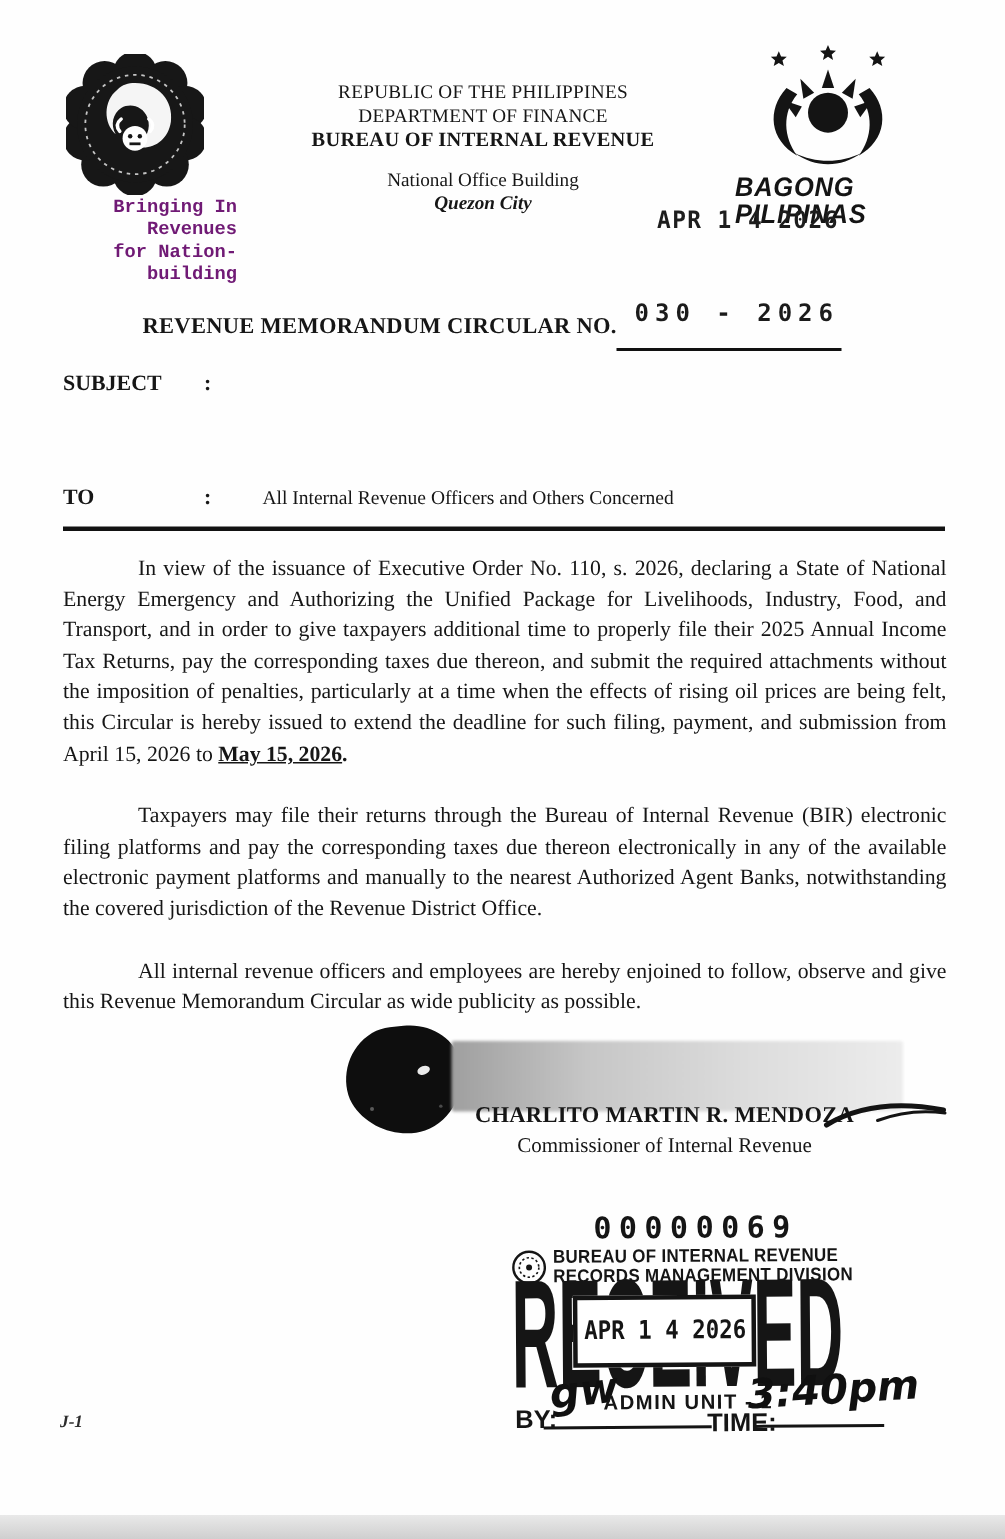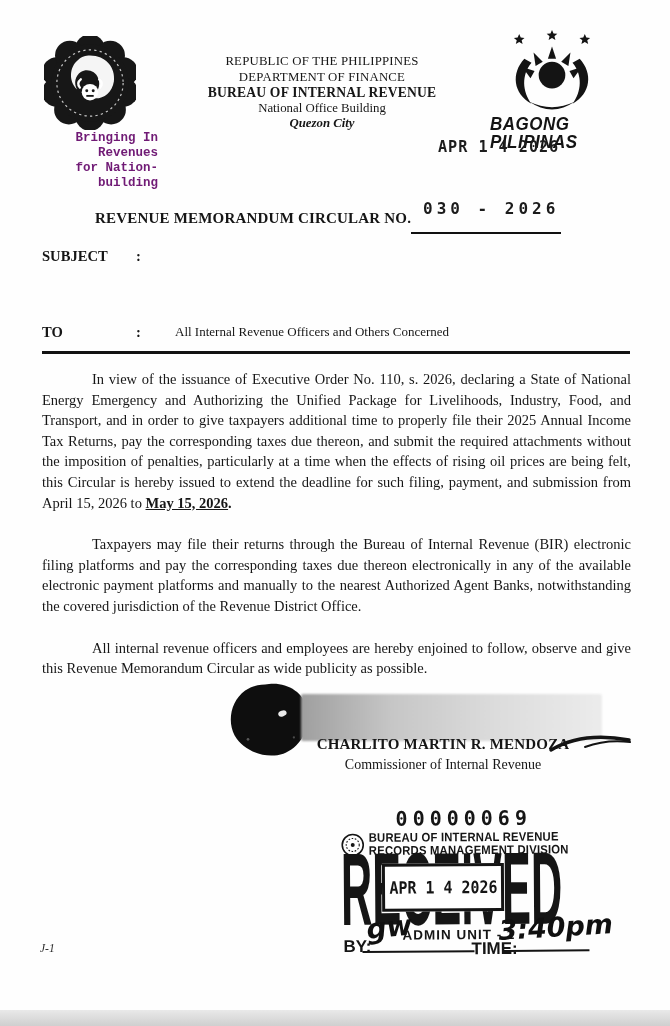--- a/index.html
+++ b/index.html
@@ -14,21 +14,21 @@
   
   .bir-logo { left:44px; top:36px; width:92px; height:94px; }
   .bir-tagline {
     left:28px; top:131px; width:130px; text-align:right;
     font-family:Liberation Mono, monospace; font-weight:bold;
     font-size:12.5px; line-height:15px; color:#701a75;
   }
   .hdr-center { left:172px; top:54px; width:300px; text-align:center; line-height:15.5px; }
   .hdr-line1, .hdr-line2 { font-size:12.8px; letter-spacing:.2px; }
   .hdr-line3 { font-size:13.6px; font-weight:bold; letter-spacing:.2px; }
-  .hdr-line4 { font-size:12.8px; }
+  .hdr-line4 { font-size:12.8px;margin-top:12px; }
   .hdr-line5 { font-size:12.8px; font-style:italic;font-weight:bold; }
   .bagong { left:490px; top:30px; width:140px; text-align:left; }
   .bagong-text {
     font-family:"Liberation Sans", sans-serif; font-weight:bold; font-style:italic;
     font-size:17px; line-height:17px; letter-spacing:.5px; color:#141414;
     transform:scaleY(1.05);
   }
   .hdr-date {
     left:438px; top:137px;
     font-family:"DejaVu Sans Mono", monospace; font-weight:bold;
@@ -105,21 +105,21 @@
     position:absolute; left:64px; top:121px;
     font-family:"Liberation Sans", sans-serif; font-weight:bold;
     font-size:13.5px; letter-spacing:1px; white-space:nowrap;
   }
   .stamp-by-line  { position:absolute; left:24px; top:144px; width:112px; height:2px; background:#141414; }
   .stamp-time-line{ position:absolute; left:165px; top:144px; width:86px; height:2px; background:#141414; }
   .hand { font-family:"DejaVu Sans", sans-serif; font-style:italic; font-weight:bold; color:#101010; }
   .stamp-by-value { position:absolute; left:28px; top:104px; font-size:28px; transform:rotate(-6deg); }
   .stamp-time-value { position:absolute; left:160px; top:106px; font-size:27px; transform:rotate(-3deg); white-space:nowrap; }
 
-  .page-code { left:40px; top:942px; font-size:11.5px; font-style:italic; font-weight:normal; color:#2c2c2c; }
+  .page-code { left:40px; top:942px; font-size:11.5px; font-style:italic; font-weight:bold; color:#2c2c2c; }
   .bottom-strip { left:0; top:1010px; width:670px; height:16px; background:linear-gradient(180deg,#e9e9e9,#cfcfcf); }
 </style>
 </head>
 <body>
 
 <div class="page">
 
   <div class="abs bir-logo">
     <svg viewBox="0 0 100 100" width="92" height="94">
       <g fill="#171717">

